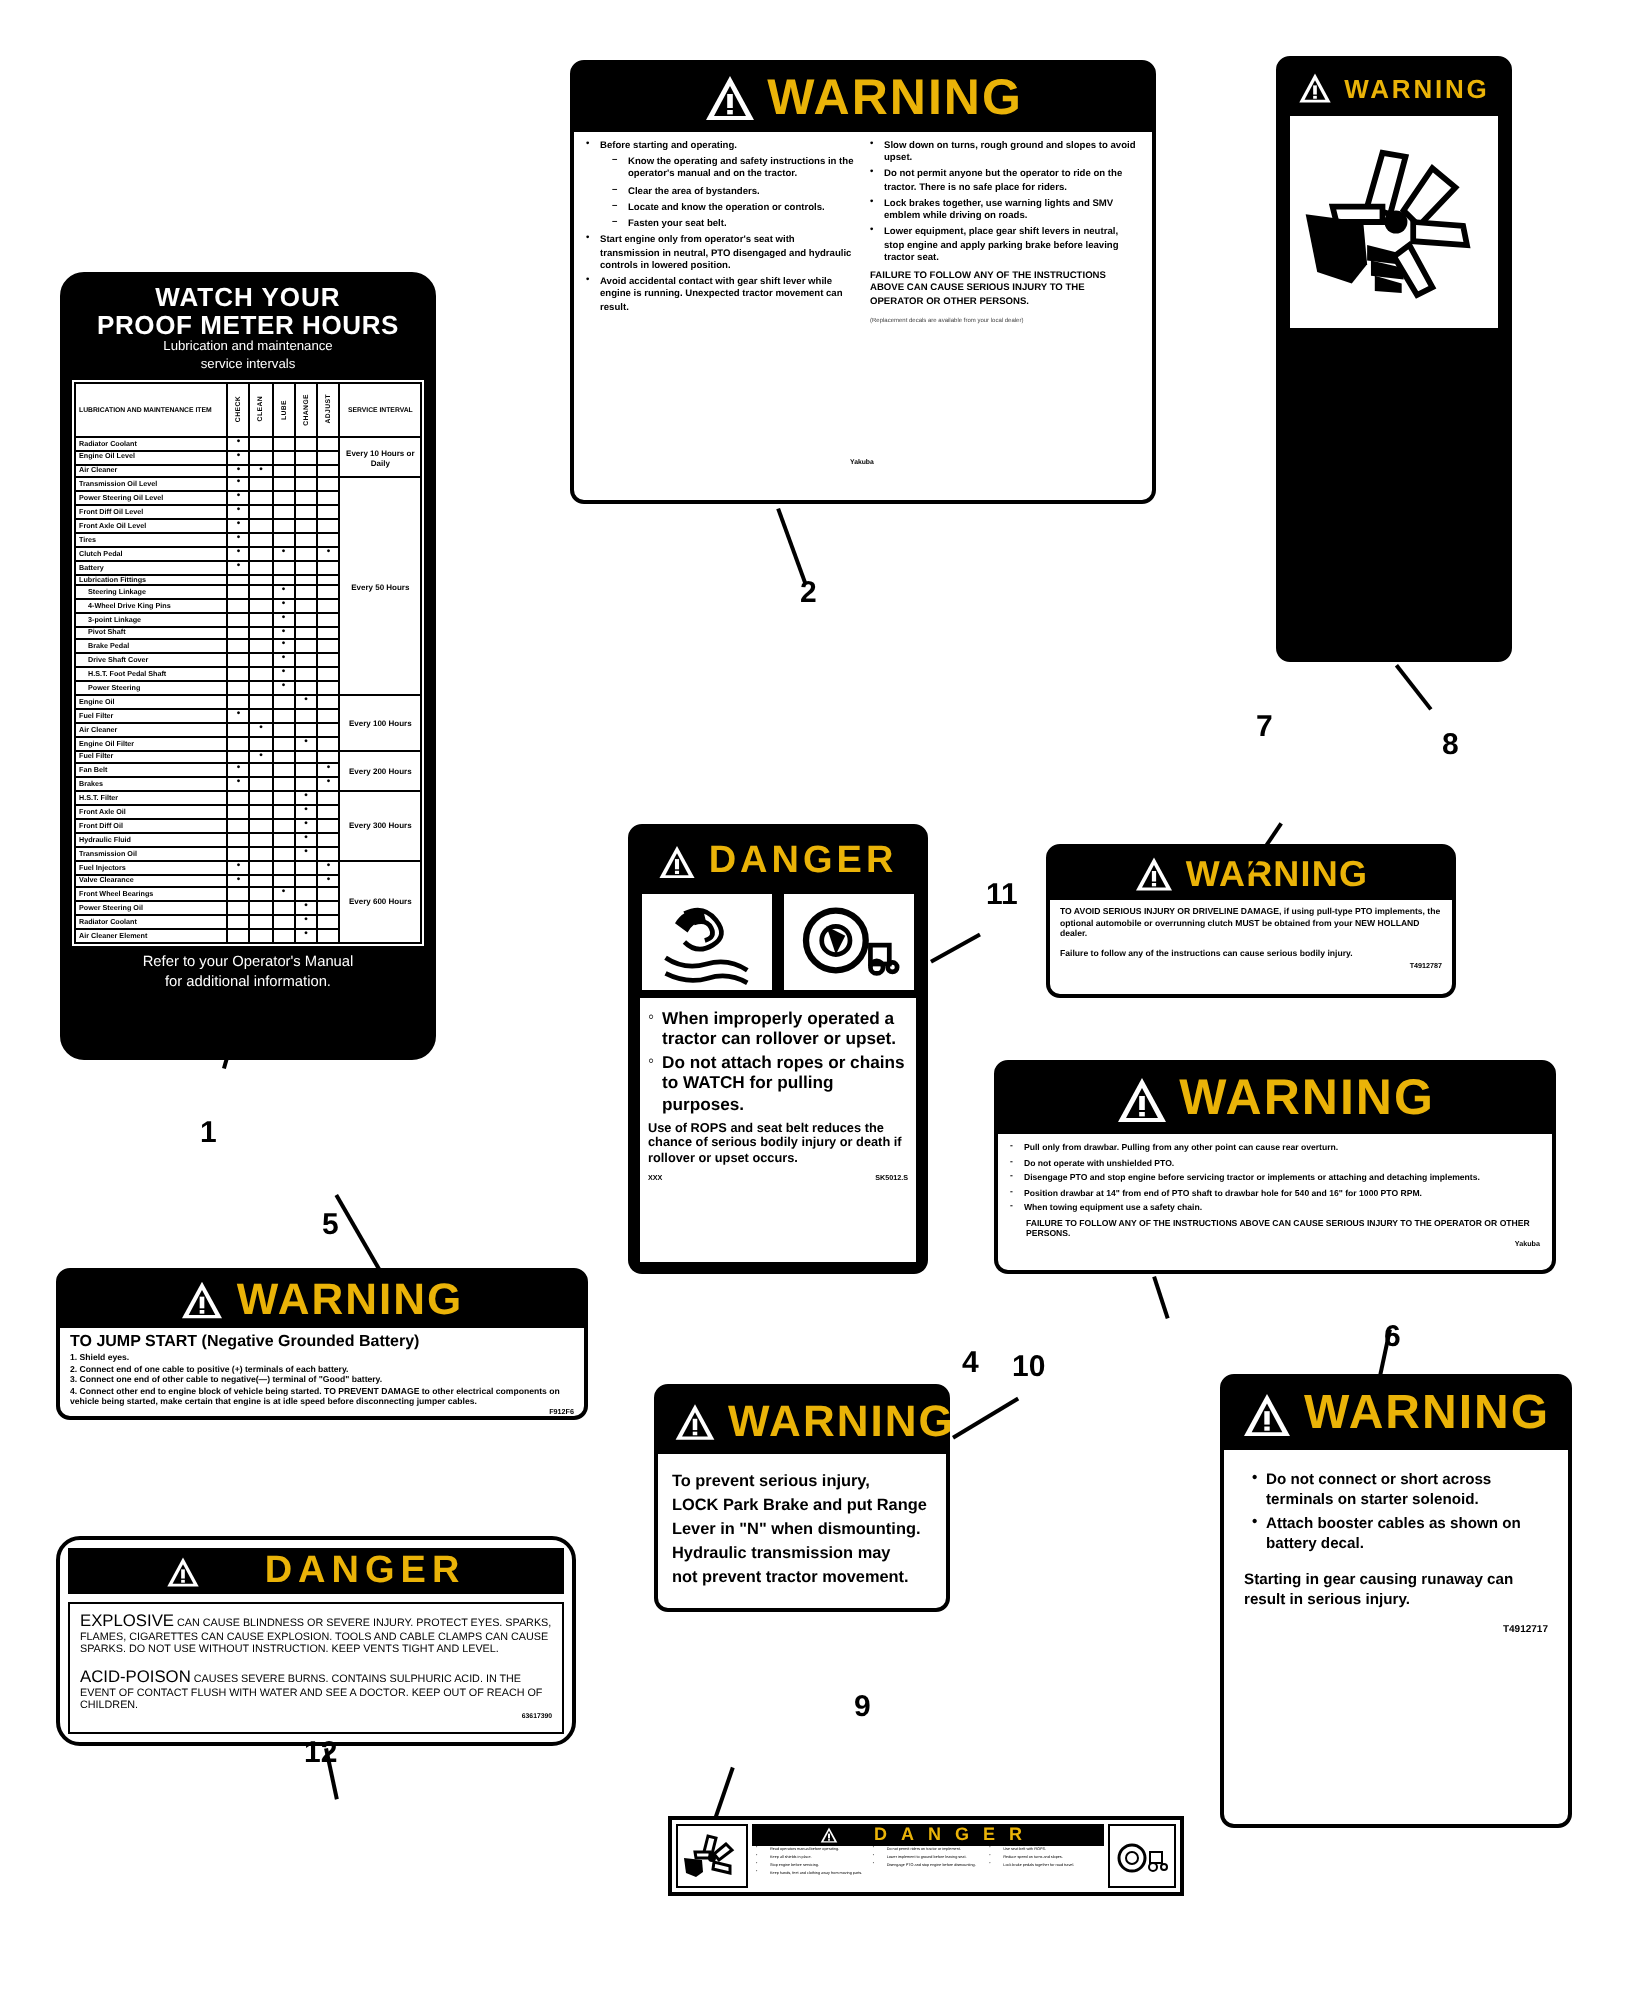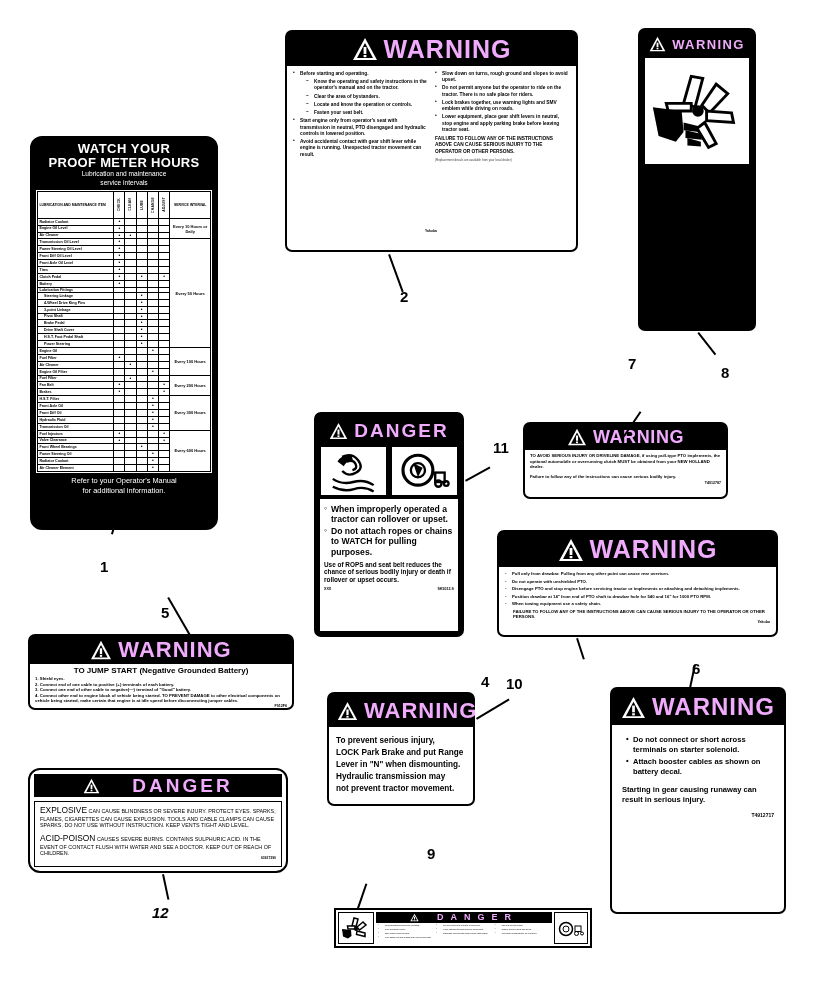--- a/index.html
+++ b/index.html
@@ -10,21 +10,21 @@
   }
   .canvas{position:absolute;left:0;top:0;width:816px;height:1000px;}
 
   
   .decal{position:absolute;background:#fff;border:2px solid #000;box-sizing:border-box;}
   .decal.round{border-radius:7px;}
   .decal.round2{border-radius:12px;}
 
   
   .band{
-    background:#000;color:#f0abfc;display:flex;align-items:center;
+    background:#000;color:#eab308;display:flex;align-items:center;
     justify-content:center;gap:6px;box-sizing:border-box;
   }
   .band .word{
     font-weight:bold;letter-spacing:1px;line-height:1;
     font-family:"Liberation Sans", sans-serif;
   }
   .band.leftalign{justify-content:flex-start;padding-left:8px;}
 
   
   .tri{display:inline-block;position:relative;}
@@ -63,21 +63,21 @@
     font-size:3.4px;letter-spacing:0.2px;white-space:nowrap;
     margin:0 auto;
   }
   .indent1{padding-left:6px !important;}
 
   
   .picbox{border:1.4px solid #000;background:#fff;box-sizing:border-box;display:flex;align-items:center;justify-content:center;}
 
   .code{font-size:3.6px;font-weight:bold;}
   .row-between{display:flex;justify-content:space-between;align-items:flex-end;}
-  .center{text-align:center;}
+  .center{}
 </style>
 </head>
 <body>
 
 <div class="canvas">
 
   <div class="decal round2" style="left:30px;top:136px;width:188px;height:394px;background:#000;border-color:#000;padding:4px;">
     <div style="color:#fff;text-align:center;">
       <div style="font-size:13px;font-weight:bold;letter-spacing:0.5px;line-height:1.05;">WATCH YOUR</div>
       <div style="font-size:13px;font-weight:bold;letter-spacing:0.3px;line-height:1.05;">PROOF METER HOURS</div>
@@ -757,15 +757,15 @@
   <div class="callout" style="left:100px;top:558px;">1</div>
   <div class="callout" style="left:400px;top:288px;">2</div>
   <div class="callout" style="left:481px;top:673px;">4</div>
   <div class="callout" style="left:161px;top:604px;">5</div>
   <div class="callout" style="left:692px;top:660px;">6</div>
   <div class="callout" style="left:628px;top:355px;">7</div>
   <div class="callout" style="left:721px;top:364px;">8</div>
   <div class="callout" style="left:427px;top:845px;">9</div>
   <div class="callout" style="left:506px;top:675px;">10</div>
   <div class="callout" style="left:493px;top:439px;">11</div>
-  <div class="callout" style="left:152px;top:904px;font-style:italic;">12</div>
+  <div class="callout" style="left:152px;top:868px;">12</div>
 
 </div>
 
 </body></html>

